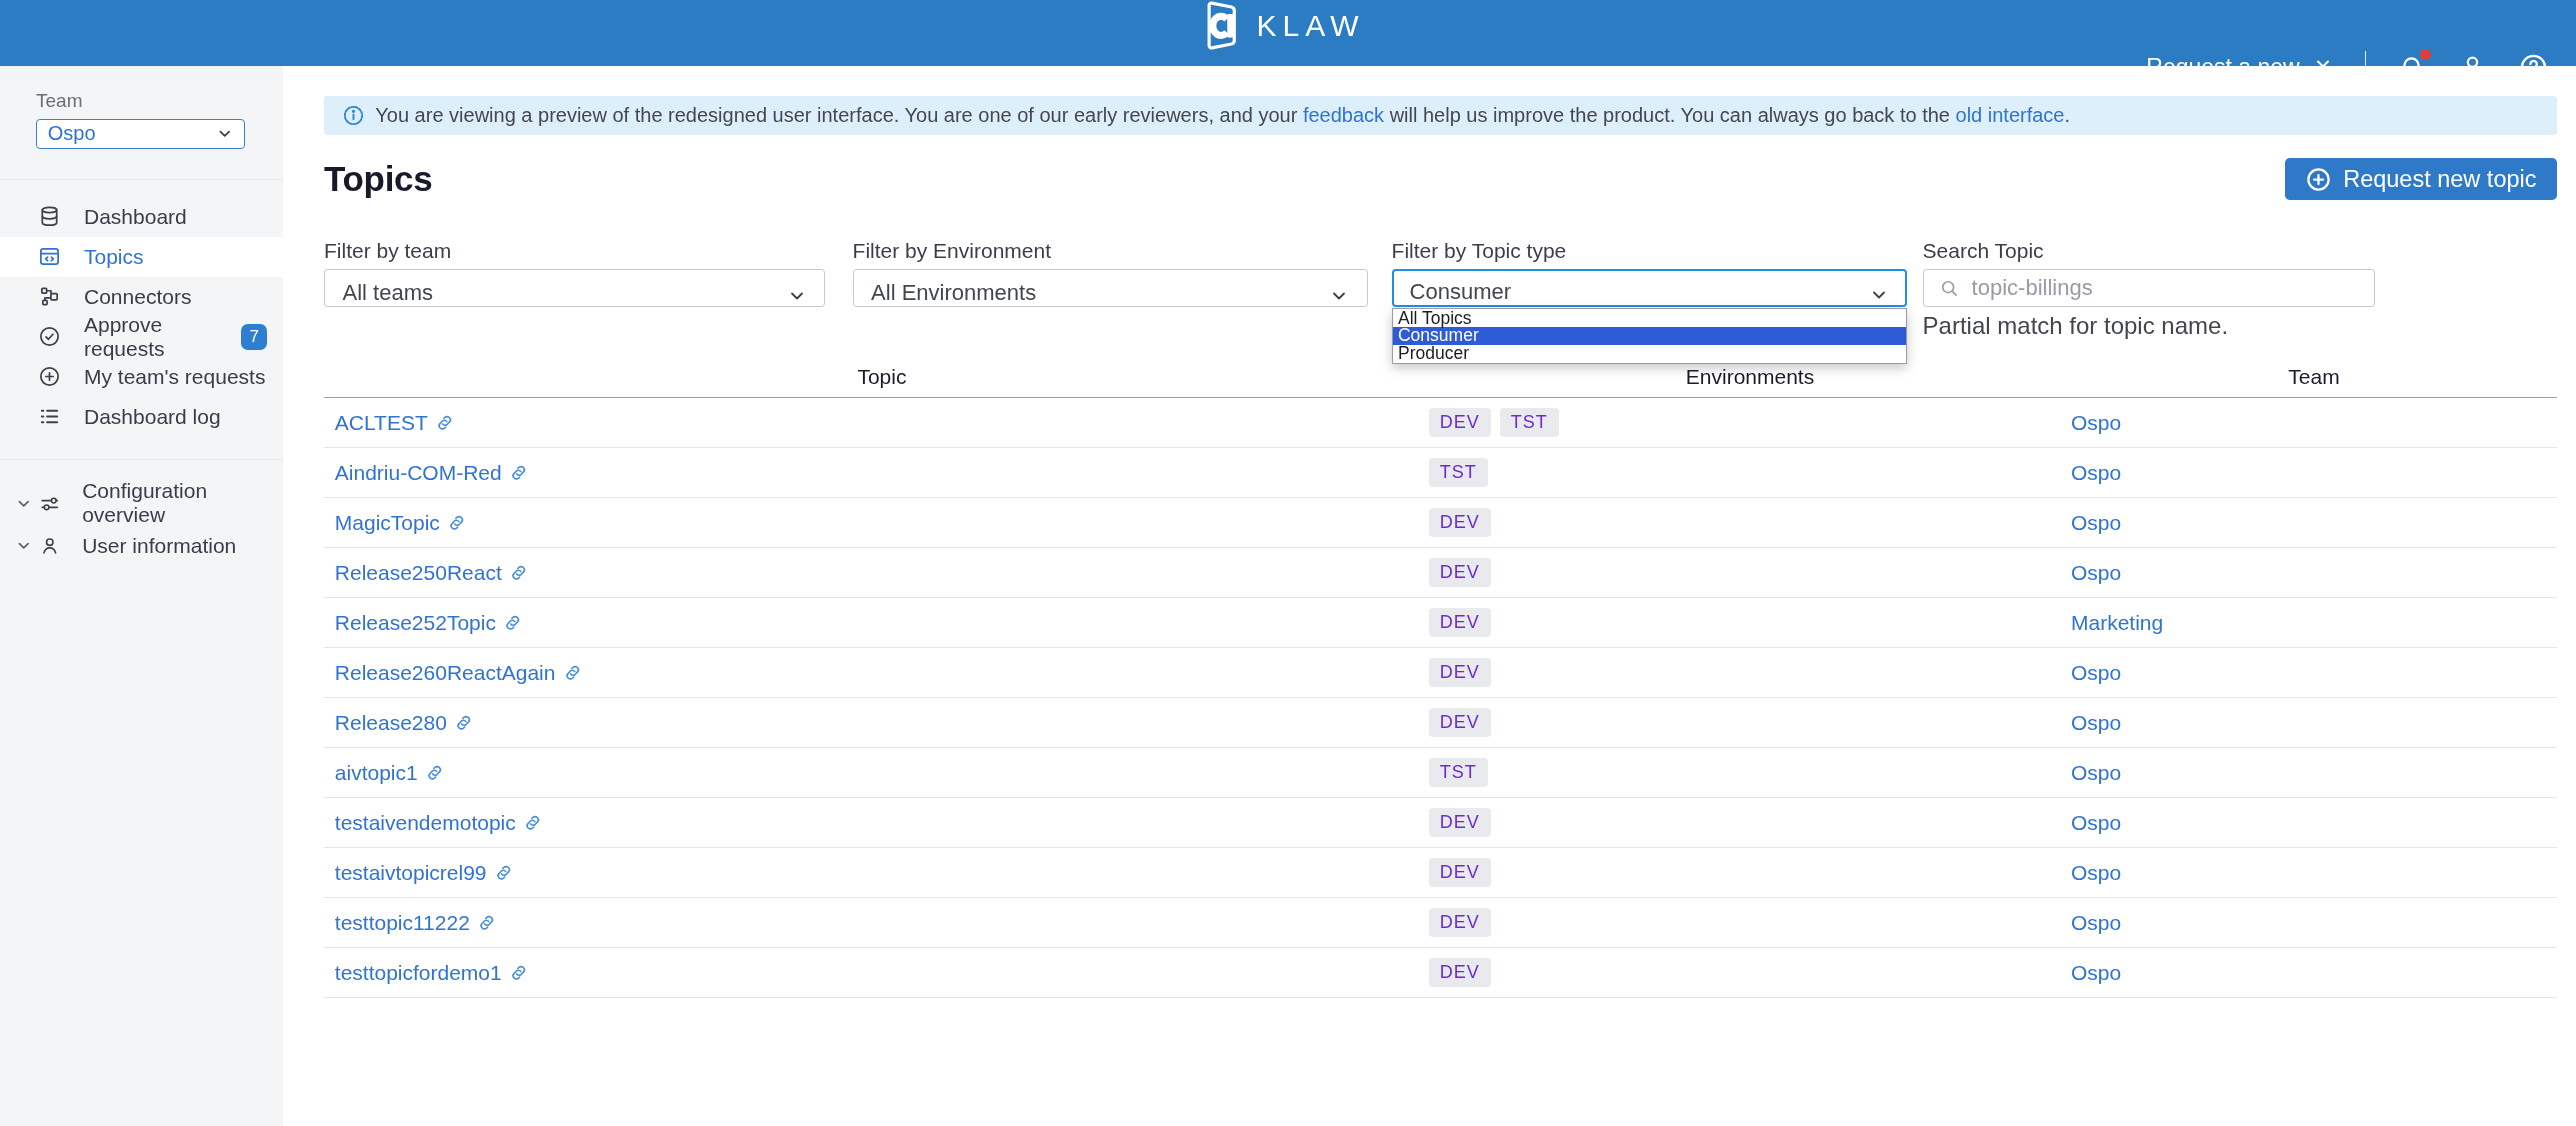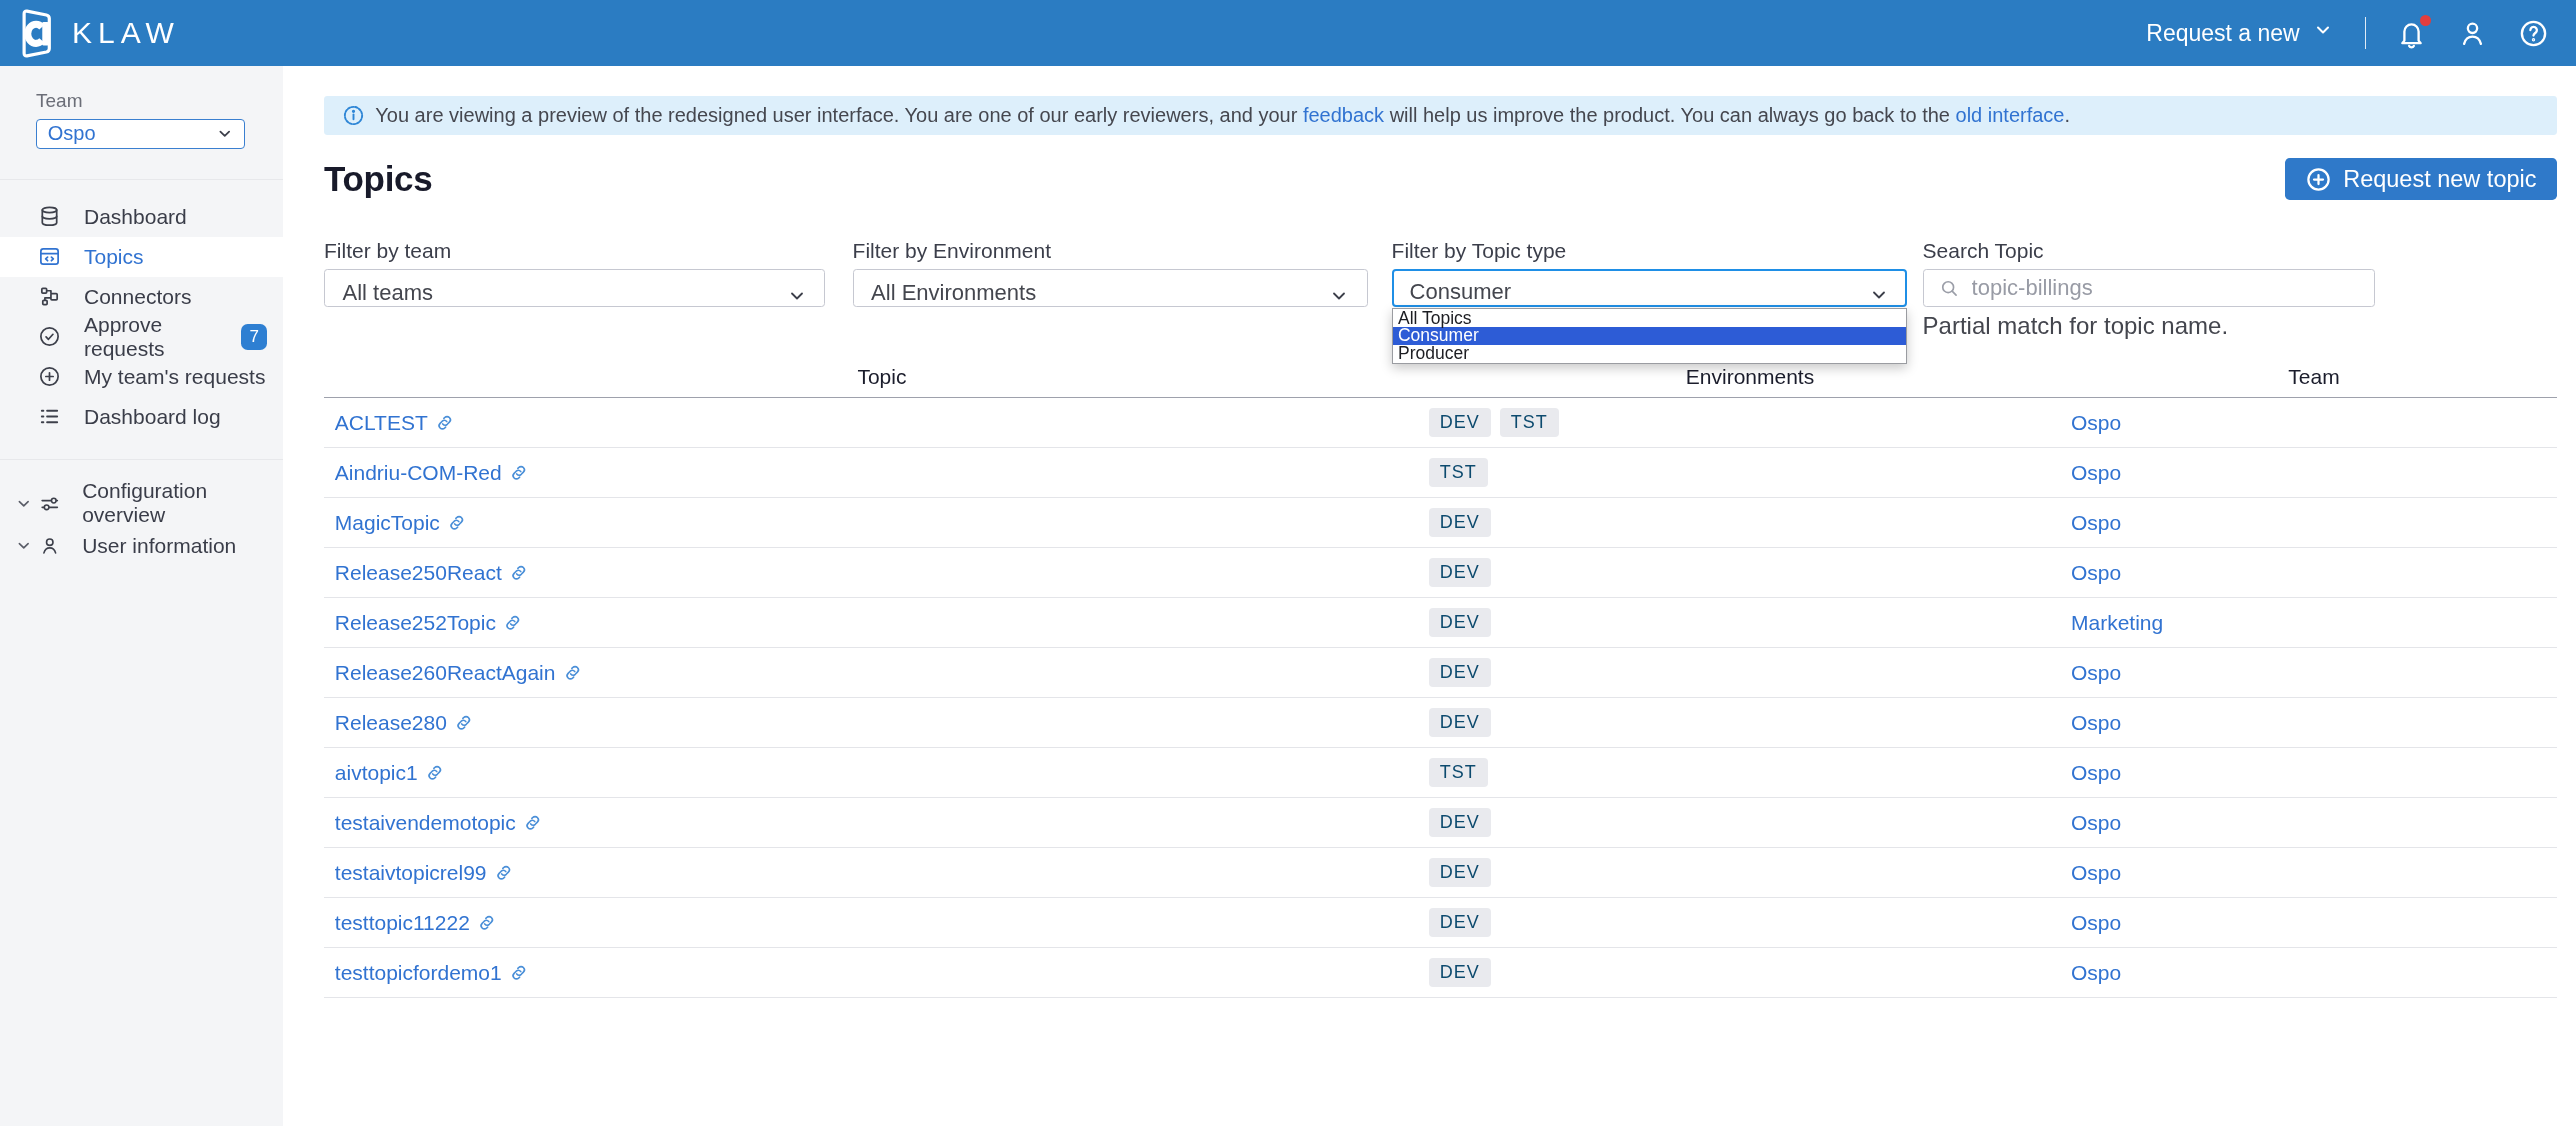--- a/index.html
+++ b/index.html
@@ -11,21 +11,21 @@
   :root {
     --c-topbar: #2b7cc2; --c-accent: #2f79c9; --c-link: #3173d1;
     --c-focus: #1f8fe6; --c-highlight: #2d5cd6; --c-notification: #e23d3d;
   }
   svg { display: block; }
 
   
   .topbar {
     position: fixed; top: 0; left: 0; width: 2576px; height: 66px;
     background: var(--c-topbar); display: flex; align-items: center;
-    padding: 0 27px 0 18px; z-index: 50;
+    padding: 0 27px 0 18px; z-index: 50; flex-direction: column;
   }
   .brand { display: flex; align-items: center; gap: 15px; }
   .brand-name { color: #fff; font-size: 30px; letter-spacing: 6px; font-weight: 400; }
   .topbar-right { margin-left: auto; display: flex; align-items: center; color: #fff; }
   .request-new { display: flex; align-items: flex-start; gap: 13px; cursor: pointer; }
   .request-new-label { font-size: 23px; font-weight: 500; }
   .topbar-divider { width: 1.3px; height: 32px; background: rgba(255,255,255,.85); margin: 0 30px 0 32px; }
   .topbar-icon { width: 31px; height: 31px; color: #fff; cursor: pointer; position: relative; }
   .topbar-icon + .topbar-icon { margin-left: 30px; }
   .notif-dot {
@@ -135,21 +135,21 @@
     display: grid; grid-template-columns: 1105px 642px 486px;
     height: 50px; align-items: center; border-bottom: 0.7px solid #e4e5e9;
   }
   .t-row .td:first-child { padding-left: 10.8px; }
   .topic-link, .team-link {
     color: var(--c-link); font-size: 21px; text-decoration: none; cursor: pointer;
     display: inline-flex; align-items: center; gap: 7.4px;
   }
   .link-ic { width: 19.5px; height: 19.5px; color: #4a8fd8; }
   .env-badge {
-    display: inline-block; background: #e9eaee; color: #0c4a6e; font-size: 18px;
+    display: inline-block; background: #e9eaee; color: #6d28d9; font-size: 18px;
     padding: 4px 10.8px; border-radius: 4px; margin-right: 9.4px; letter-spacing: 1px;
   }
 </style>
 </head>
 <body>
 
 <header class="topbar">
   <div class="brand">
     <span>
       <svg width="39" height="51" viewBox="0 0 60 80">

